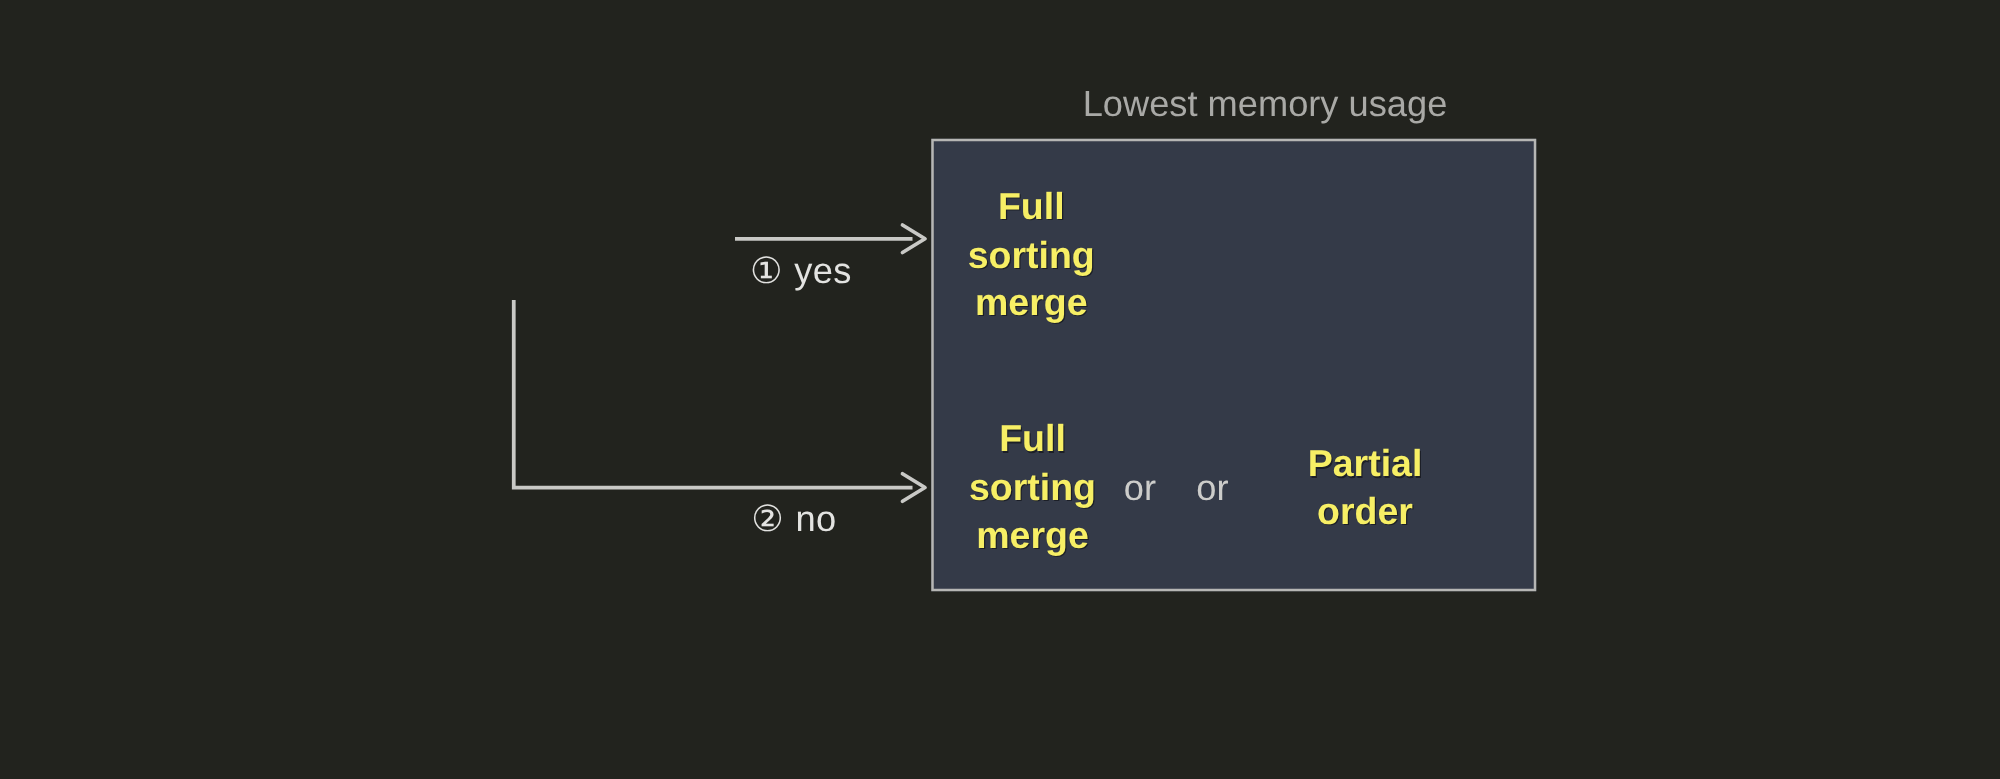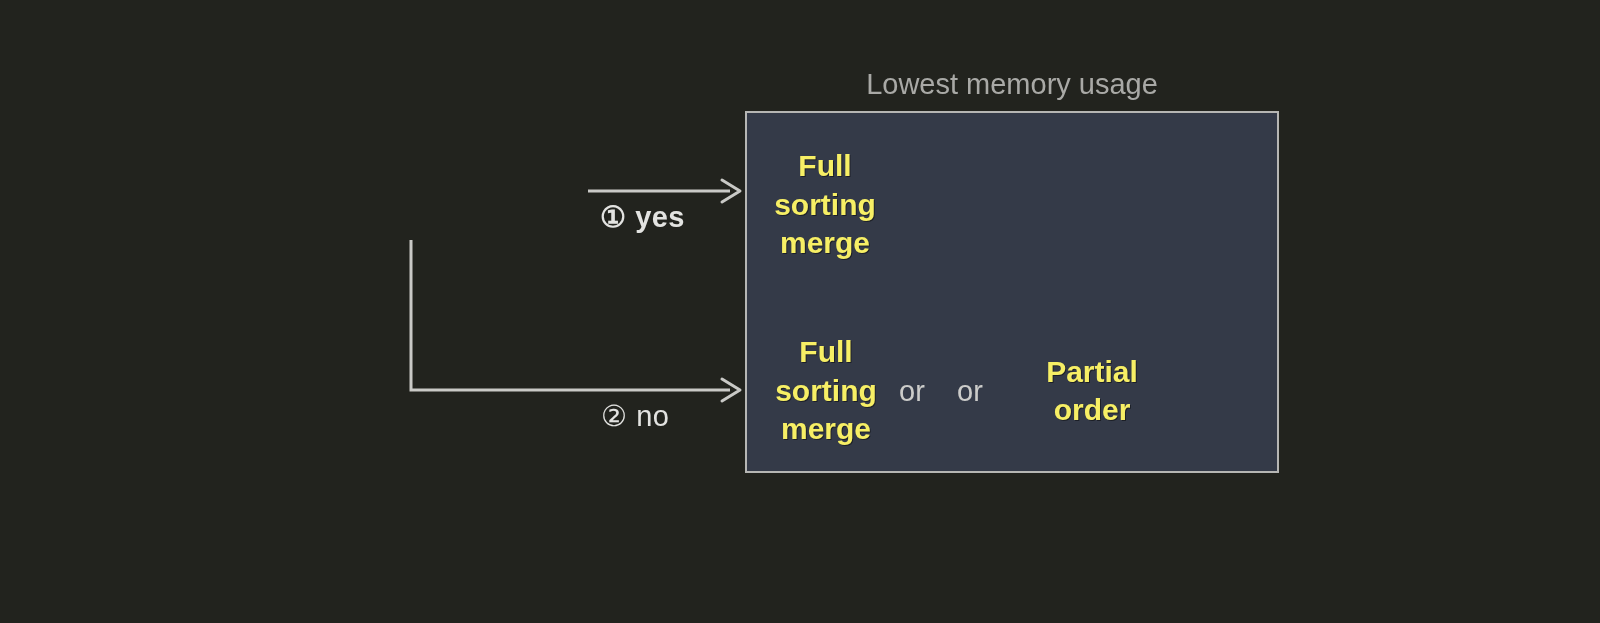--- a/index.html
+++ b/index.html
@@ -36,21 +36,21 @@
     color: #e3e3e1;
     font-size: 29px;
     line-height: 1;
     white-space: nowrap;
     letter-spacing: 0.3px;
   }
   .branch-label .marker {
     display: inline-block;
     margin-right: 9px;
   }
-  #branch-yes { left: 600px; top: 203px; font-weight: bold; }
+  #branch-yes { left: 600px; top: 203px; }
   #branch-no  { left: 601px; top: 402px; }
 
   
   #connectors {
     position: absolute;
     left: 0; top: 0;
     width: 1600px;
     height: 623px;
     pointer-events: none;
   }
@@ -67,21 +67,21 @@
     white-space: nowrap;
   }
   #caption-top    { top: 70px; }
   #caption-bottom { top: 484px; }
 
   
   #options-box {
     position: absolute;
     left: 745px;
     top: 111px;
-    width: 534px;
+    width: 484px;
     height: 362px;
     box-sizing: border-box;
     background: #343a48;
     border: 2px solid #b6b6b4;
   }
 
   .row {
     position: absolute;
     left: 0;
     width: 100%;

